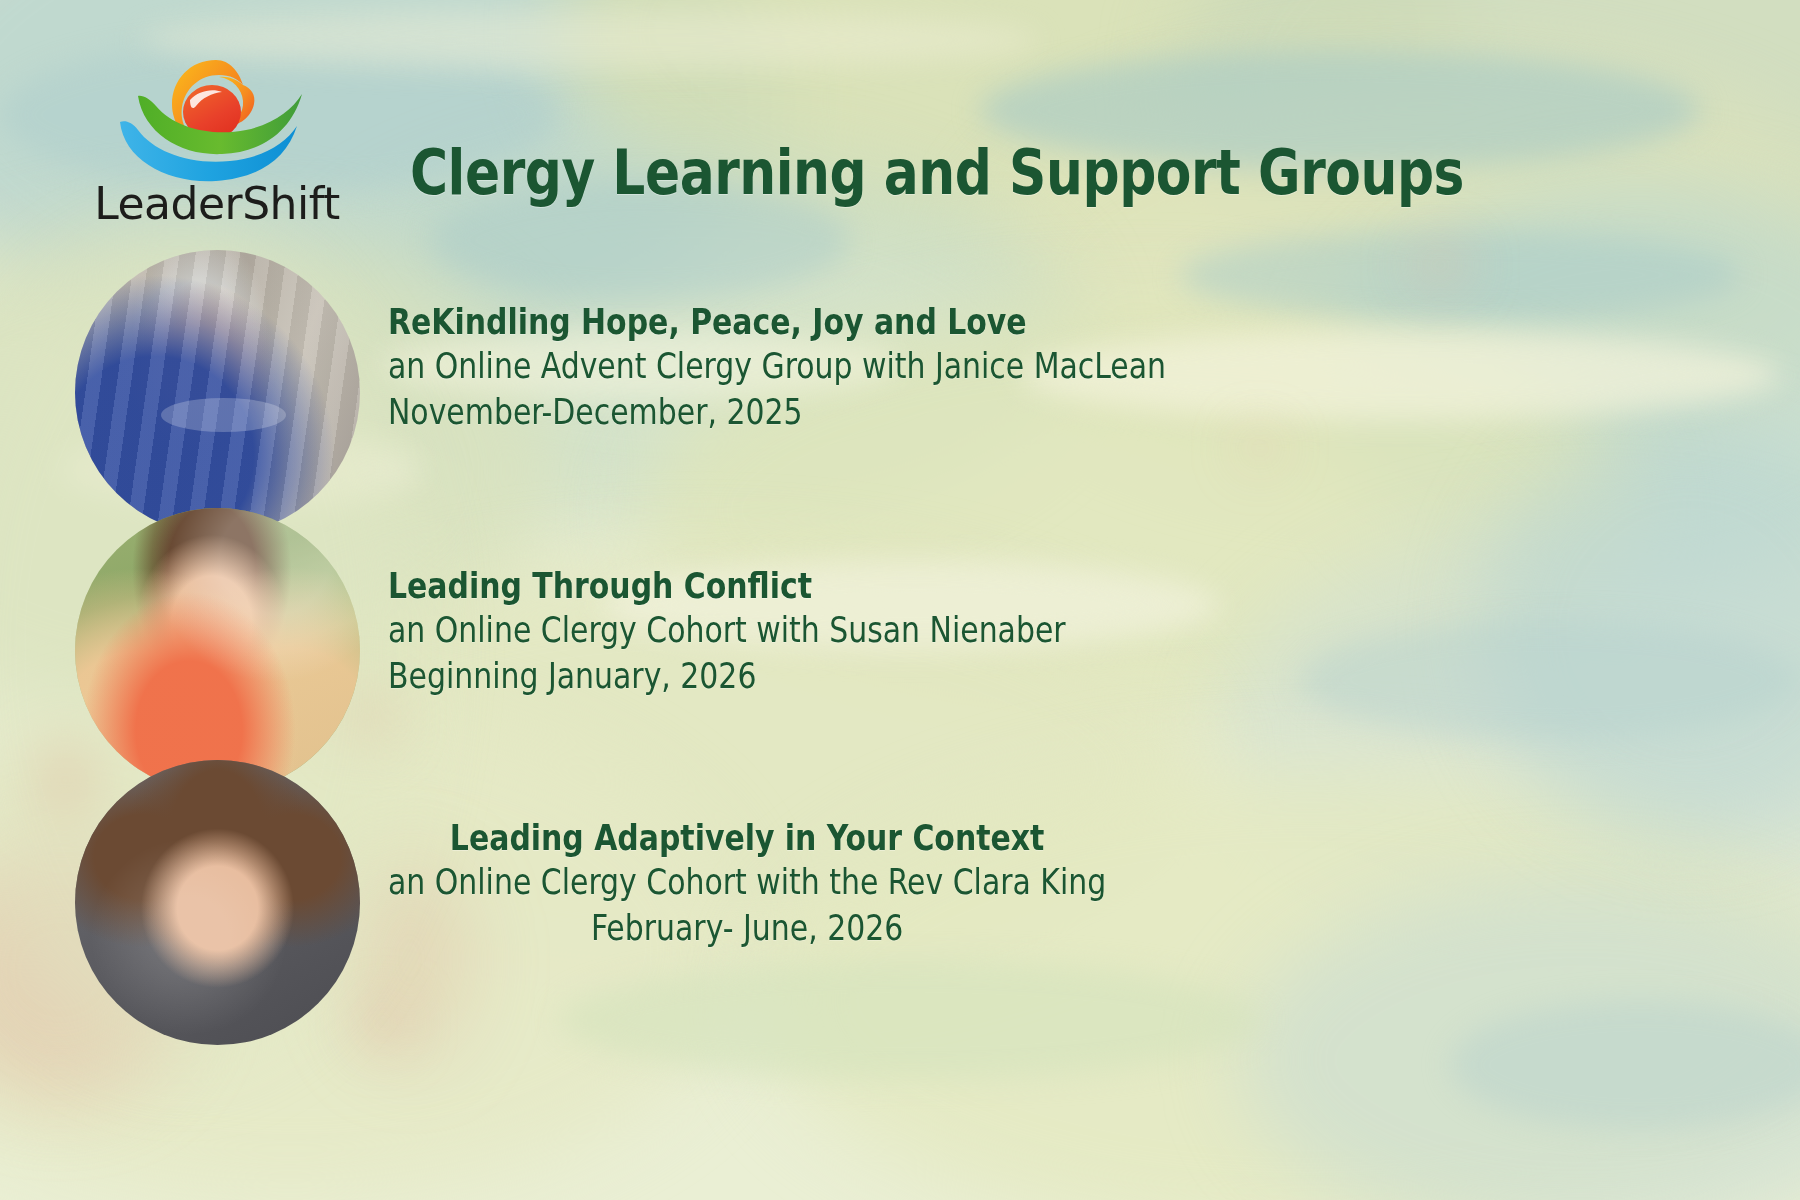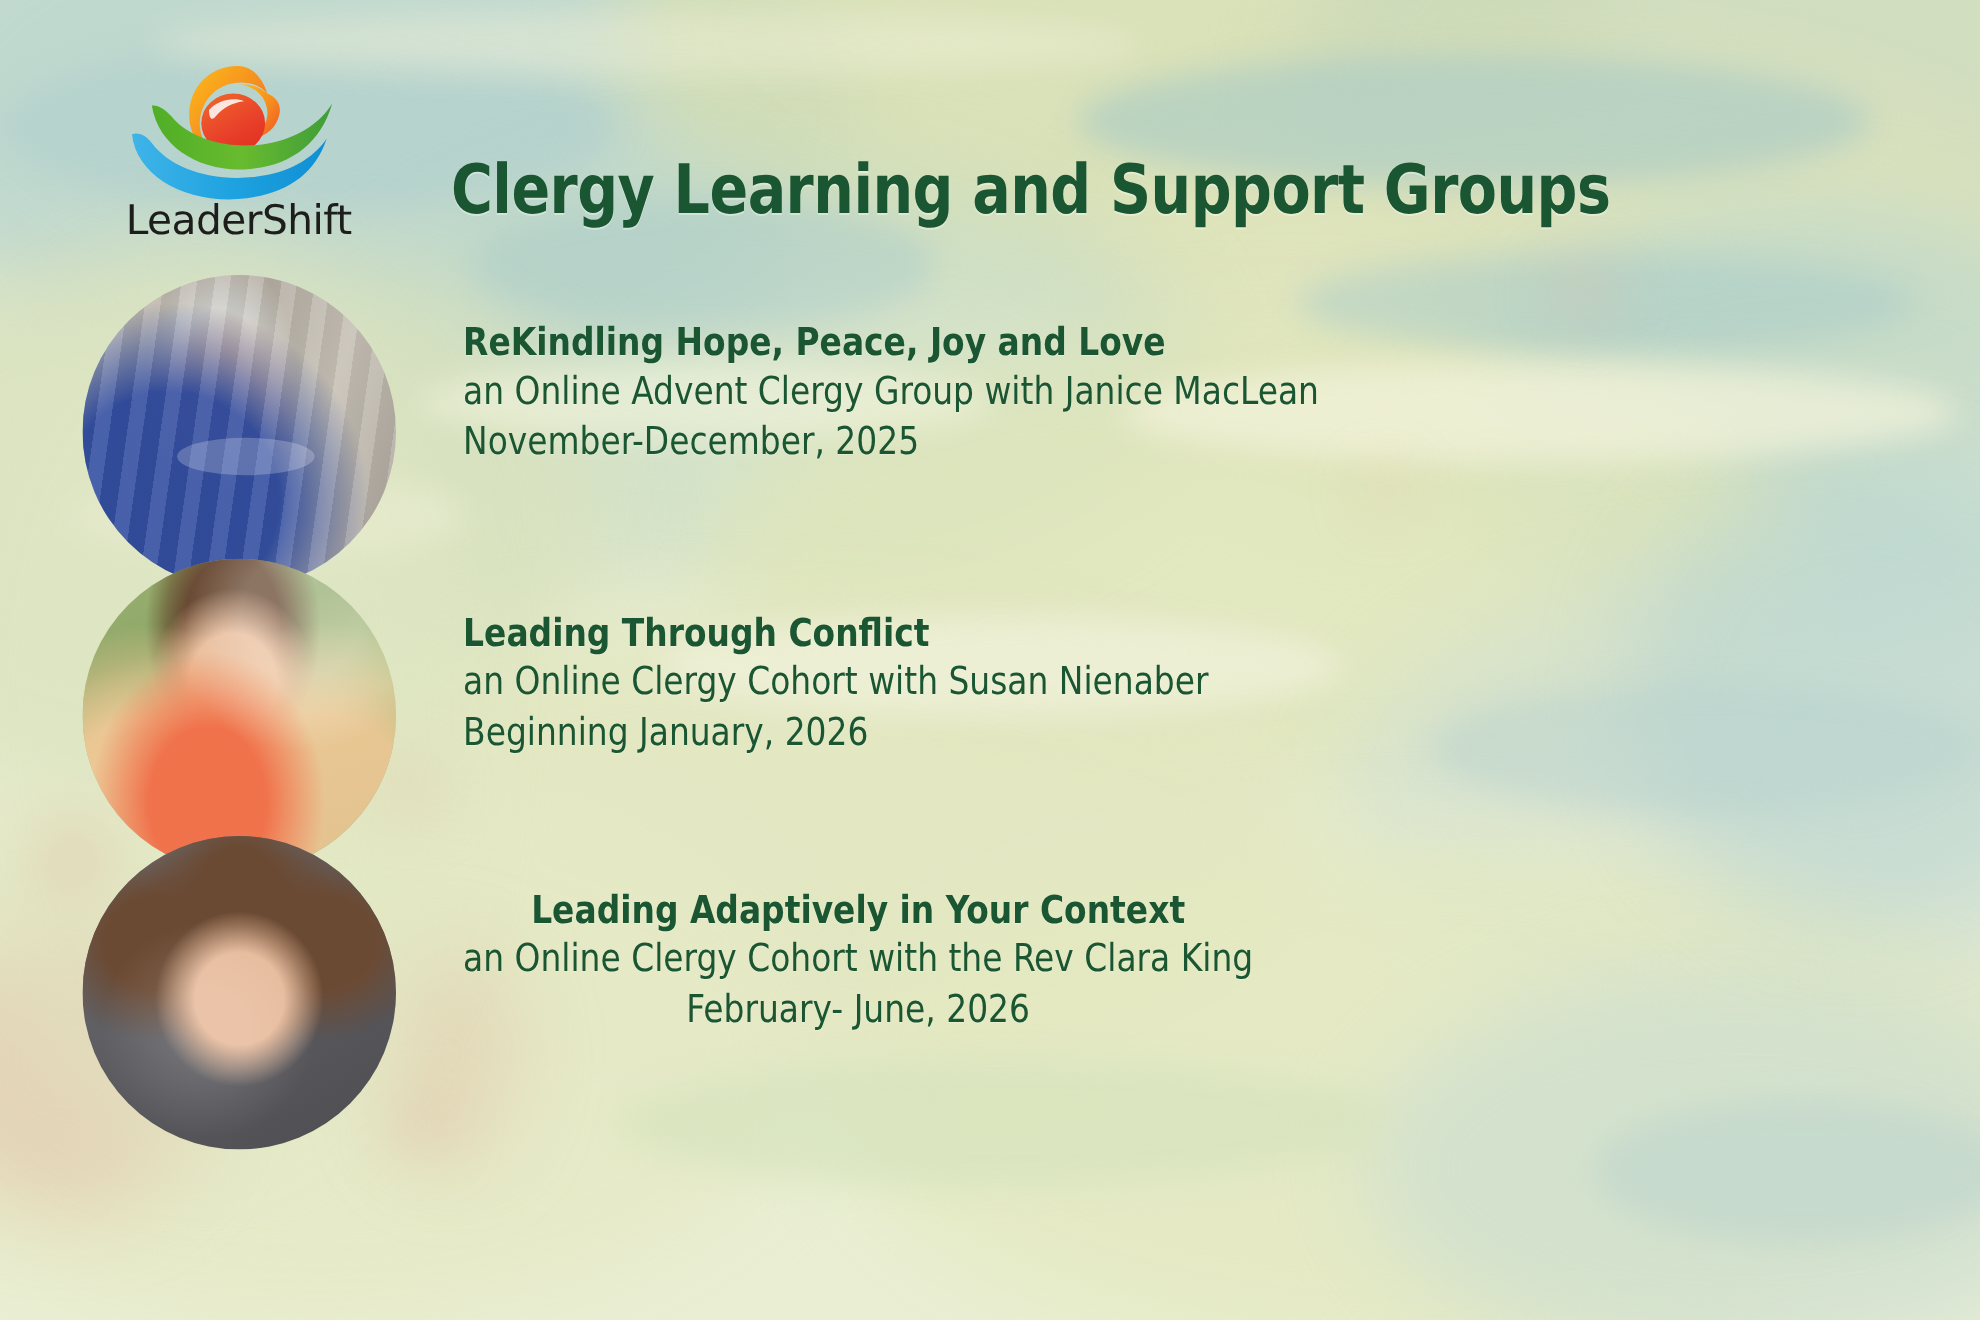--- a/index.html
+++ b/index.html
@@ -16,21 +16,21 @@
   .wash-hard{position:absolute;filter:blur(26px);}
   .streak{position:absolute;filter:blur(14px);border-radius:50%;}
 
   
   #logo-block{position:absolute;left:86px;top:48px;width:262px;height:200px;}
   #logo-mark{position:absolute;left:0;top:0;width:262px;height:140px;}
   #logo-word{
     position:absolute;left:0;top:134px;width:262px;
     text-align:center;
     font-family:"DejaVu Sans", sans-serif;
-    font-size:37px;font-weight:400;letter-spacing:-0.5px;
+    font-size:44px;font-weight:400;letter-spacing:-0.5px;
     color:#1d1d1b;line-height:1;
   }
 
   
   #headline{
     position:absolute;left:410px;top:136px;
     font-family:"DejaVu Sans Condensed","Liberation Sans Narrow","Liberation Sans", sans-serif;
     font-size:62px;font-weight:700;
     color:#1b5632;
     letter-spacing:-0.5px;
@@ -43,21 +43,21 @@
   .row{position:absolute;left:0;width:1800px;}
   .portrait{
     position:absolute;
     width:285px;height:285px;
     border-radius:50%;
     overflow:hidden;
     left:75px;
   }
   .portrait .inner{position:absolute;inset:0;}
 
-  .copy{position:absolute;left:421px;}
+  .copy{position:absolute;left:388px;margin-top:10px;}
   .p-title{
     font-family:"DejaVu Sans Condensed","Liberation Sans Narrow","Liberation Sans", sans-serif;
     font-size:35px;font-weight:700;color:#1b5632;
     white-space:nowrap;line-height:1.18;
     transform:scaleX(0.95);transform-origin:left center;
     text-shadow:0 1px 0 rgba(255,255,255,.3);
   }
   .p-line{
     font-family:"DejaVu Sans Condensed","Liberation Sans Narrow","Liberation Sans", sans-serif;
     font-size:35px;font-weight:400;color:#1b5632;

